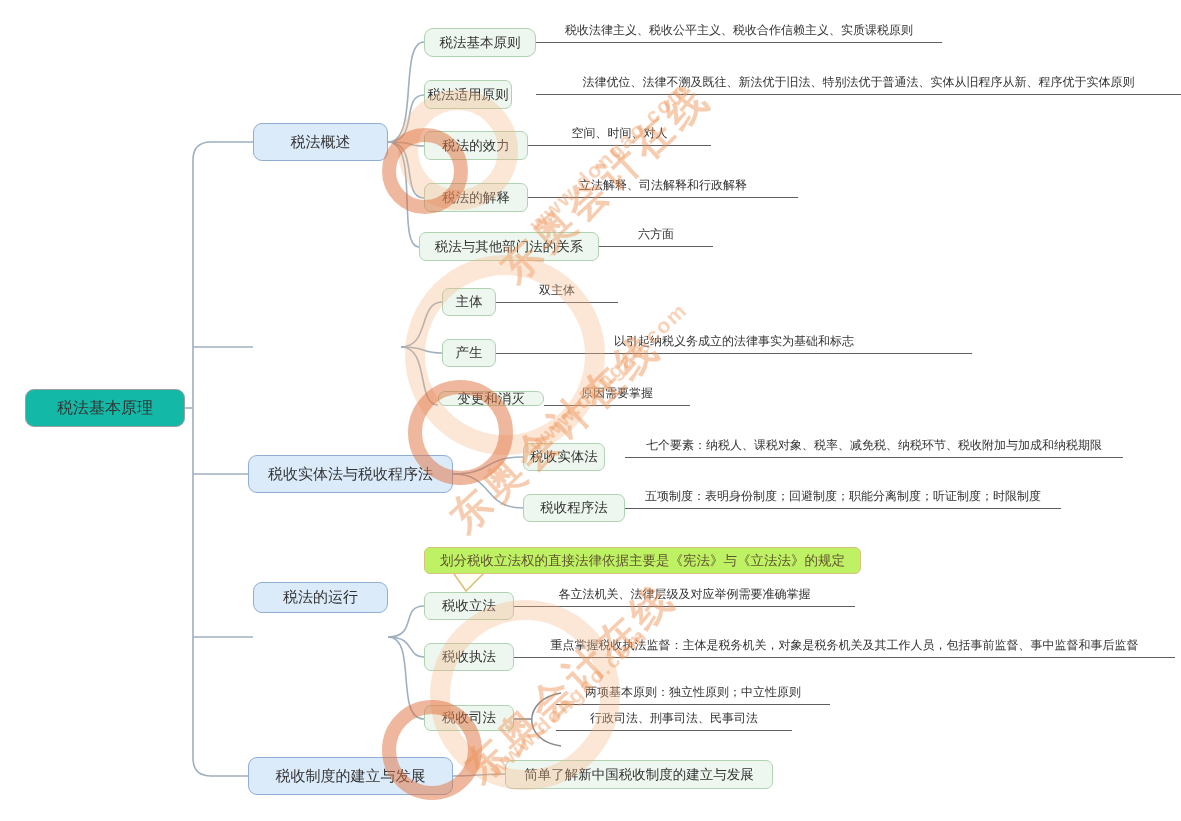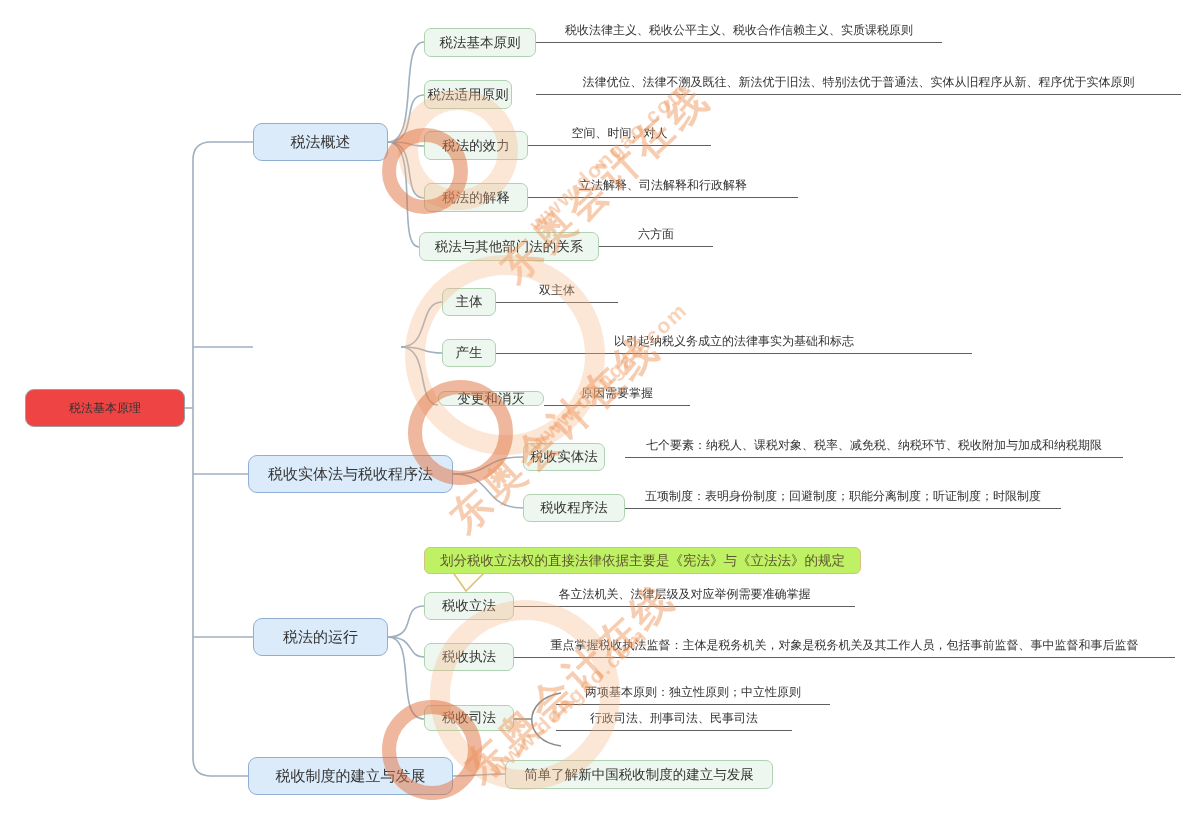--- a/index.html
+++ b/index.html
@@ -1,21 +1,21 @@
 <!DOCTYPE html>
 <html><head>
 <meta charset="utf-8">
 <style>
   html,body{margin:0;padding:0;background:#ffffff;}
   body{font-family:"Liberation Sans","DejaVu Sans",sans-serif;}
   #canvas{position:relative;width:1181px;height:821px;background:#ffffff;overflow:hidden;}
   svg.lines{position:absolute;left:0;top:0;z-index:1;}
   .node{position:absolute;z-index:2;display:flex;align-items:center;justify-content:center;
         white-space:nowrap;box-sizing:border-box;color:#333;}
-  .root{background:#ef4444;border:1.6px solid #9e9e9e;border-radius:9px;font-size:12px;}
+  .root{background:#14b8a6;border:1.6px solid #9e9e9e;border-radius:9px;font-size:16px;}
   .n1{background:#dcebfa;border:1.6px solid #8fafd4;border-radius:9px;font-size:15px;}
   .n2{background:#eef7ef;border:1.5px solid #afd2b1;border-radius:7px;font-size:13.5px;}
   .leafbox{background:#eef7ef;border:1.5px solid #afd2b1;border-radius:7px;font-size:13.5px;}
   .leaf{position:absolute;z-index:2;border-bottom:1.6px solid #5f5f5f;font-size:12px;
         color:#333;text-align:center;white-space:nowrap;padding:0 4px 2px 4px;
         height:19px;line-height:19px;box-sizing:content-box;}
   .callout{position:absolute;z-index:2;background:#bef264;border:1.5px solid #d9c07e;
         border-radius:6px;font-size:13.5px;color:#5f5430;display:flex;align-items:center;
         justify-content:center;white-space:nowrap;box-sizing:border-box;}
   
@@ -69,24 +69,24 @@
       <path d="M 561 693 C 522 699 522 741 561 746"></path>
     </g>
 
     <polygon points="452,571 486,571 466,591" fill="#fffdf2" stroke="#d9c07e" stroke-width="1.5"></polygon>
   </svg>
 
   <div class="node root" style="left:25px;top:389px;width:160px;height:38px;">税法基本原理</div>
 
   <div class="node n1" style="left:253px;top:123px;width:135px;height:38px;">税法概述</div>
   <div class="node n1" style="left:248px;top:455px;width:205px;height:38px;">税收实体法与税收程序法</div>
-  <div class="node n1" style="left:253px;top:618px;width:135px;height:38px;">税法的运行</div>
+  <div class="node n1" style="left:253px;top:582px;width:135px;height:31px;">税法的运行</div>
   <div class="node n1" style="left:248px;top:757px;width:205px;height:38px;">税收制度的建立与发展</div>
 
-  <div class="node n2" style="left:424px;top:28px;width:112px;height:29px;">税法基本原则</div>
+  <div class="node n2" style="left:424px;top:28px;width:112px;height:29px;border-radius:9px;">税法基本原则</div>
   <div class="leaf" style="left:536px;top:21px;width:398px;">税收法律主义、税收公平主义、税收合作信赖主义、实质课税原则</div>
 
   <div class="node n2" style="left:424px;top:80px;width:88px;height:29px;">税法适用原则</div>
   <div class="leaf" style="left:536px;top:73px;width:637px;">法律优位、法律不溯及既往、新法优于旧法、特别法优于普通法、实体从旧程序从新、程序优于实体原则</div>
 
   <div class="node n2" style="left:424px;top:131px;width:104px;height:29px;">税法的效力</div>
   <div class="leaf" style="left:528px;top:124px;width:175px;">空间、时间、对人</div>
 
   <div class="node n2" style="left:424px;top:183px;width:104px;height:29px;">税法的解释</div>
   <div class="leaf" style="left:528px;top:176px;width:262px;">立法解释、司法解释和行政解释</div>

